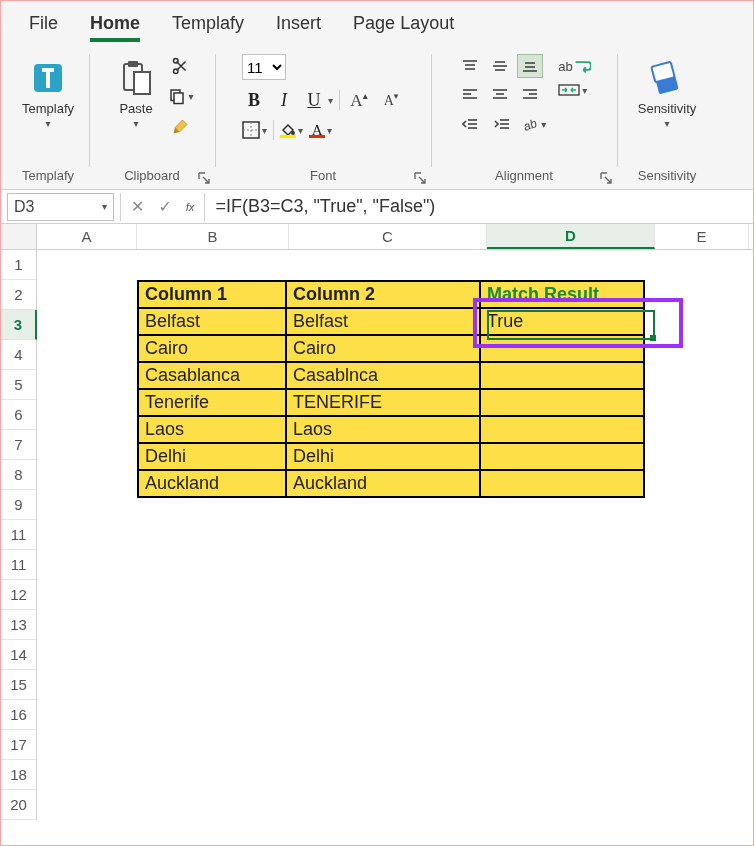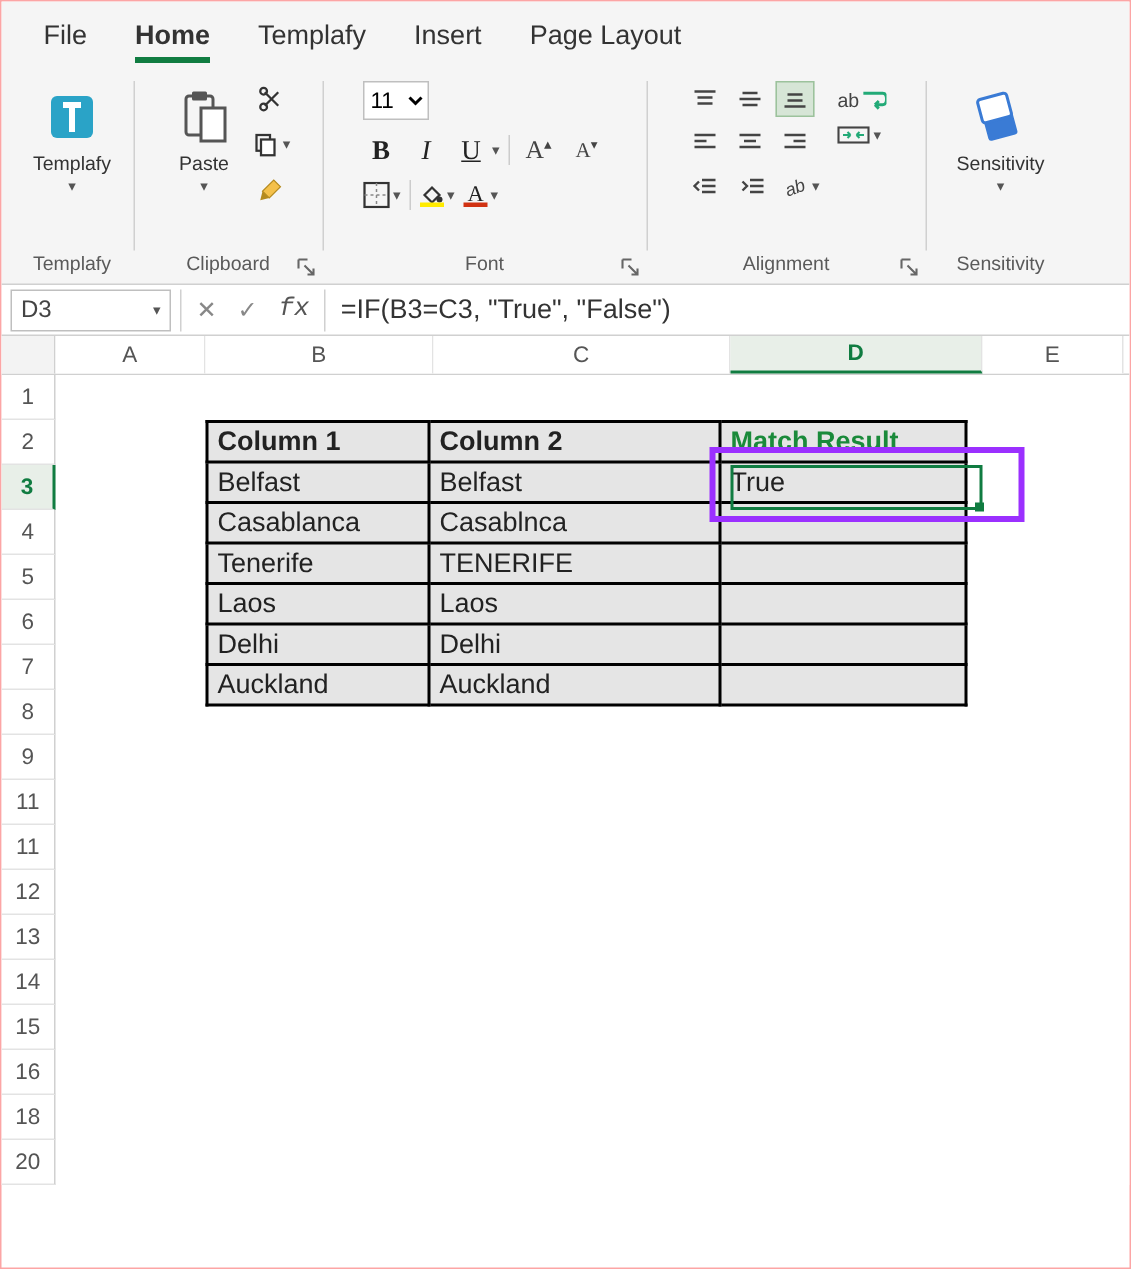--- a/index.html
+++ b/index.html
@@ -39,36 +39,36 @@
   
   .align-grid { display:grid; grid-template-columns:repeat(3,26px); grid-auto-rows:24px; gap:4px; }
   .align-btn { display:flex; align-items:center; justify-content:center; cursor:pointer; }
   .align-btn.active { background:#d6e5d6; border:1px solid #9cc29c; }
   .align-btn svg { width:18px; height:14px; stroke:#444; stroke-width:1.6; }
   .side-col { display:flex; flex-direction:column; gap:4px; margin-left:6px;}
   
   .fbar { display:flex; align-items:center; height:34px; border-bottom:1px solid #d0d0d0; background:#fff; }
   .namebox { width:107px; height:28px; border:1px solid #bfbfbf; margin:0 6px; display:flex; align-items:center; padding:0 6px; font-size:16px; color:#444; justify-content:space-between;}
   .fx-controls { display:flex; align-items:center; gap:14px; color:#888; padding:0 10px; border-left:1px solid #d0d0d0; border-right:1px solid #d0d0d0; height:28px;}
-  .fx-controls .fx { font-style:italic; font-family:Liberation Mono, monospace; font-size:17px; color:#555;}
+  .fx-controls .fx { font-style:italic; font-family:Liberation Sans, sans-serif; font-size:11px; color:#555;}
   .formula-input { flex:1; padding:0 10px; font-size:18px; color:#333; }
   
   .sheet { position:relative; background:#fff; }
   .colheads { display:flex; height:26px; border-bottom:1px solid #d0d0d0; background:#fff;}
   .corner { width:36px; border-right:1px solid #d0d0d0; background:#f3f3f3;}
   .colhead { text-align:center; font-size:15px; color:#555; border-right:1px solid #e3e3e3; display:flex; align-items:center; justify-content:center; background:#fff;}
   .colhead.sel { background:#e8efe8; border-bottom:2px solid #107c41; color:#107c41; font-weight:600;}
   .rows { }
   .row { display:flex; height:30px; }
   .rowhead { width:36px; text-align:center; font-size:15px; color:#555; border-right:1px solid #d0d0d0; border-bottom:1px solid #e3e3e3; display:flex; align-items:center; justify-content:center;}
   .rowhead.sel { background:#e8efe8; border-right:2px solid #107c41; color:#107c41; font-weight:600;}
   .cellspace { position:relative; flex:1; }
   
   .data-table { position:absolute; border-collapse:collapse; font-size:18px; }
-  .data-table th, .data-table td { border:2px solid #000; padding:2px 6px; text-align:left; font-weight:400; background:#e5e5e5;}
+  .data-table th, .data-table td { border:2px solid #000; padding:2px 6px; text-align:left; font-weight:400; background:#fde047;}
   .data-table th { font-weight:700; }
   .data-table .hdr-green { color:#1a8a3a; font-weight:700;}
   
   .active-cell { position:absolute; border:2px solid #107c41; pointer-events:none; }
   .active-cell .handle { position:absolute; right:-3px; bottom:-3px; width:6px; height:6px; background:#107c41;}
   .callout { position:absolute; border:4px solid #9b30ff; pointer-events:none; }
   
   .cA{width:100px;} .cB{width:152px;} .cC{width:198px;} .cD{width:168px;} .cE{width:94px;}
 </style>
 </head>
@@ -372,20 +372,23 @@
         <div class="row">
           <div class="rowhead">14</div>
         </div>
         <div class="row">
           <div class="rowhead">15</div>
         </div>
         <div class="row">
           <div class="rowhead">16</div>
         </div>
         <div class="row">
+          <div class="rowhead">17</div>
+        </div>
+        <div class="row">
           <div class="rowhead">18</div>
         </div>
         <div class="row">
           <div class="rowhead">20</div>
         </div>
       </div>
 
   <div class="cellspace" style="position:absolute; left:36px; top:26px; right:0; bottom:0;">
 
      <table class="data-table" style="left:100px; top:30px;">
@@ -396,20 +399,25 @@
          <th style="width:164px" class="hdr-green">Match Result</th>
        </tr>
        </tbody>
           <tbody id="data-body">
             <tr>
               <td>Belfast</td>
               <td>Belfast</td>
               <td>True</td>
             </tr>
             <tr>
+              <td>Cairo</td>
+              <td>Cairo</td>
+              <td></td>
+            </tr>
+            <tr>
               <td>Casablanca</td>
               <td>Casablnca</td>
               <td></td>
             </tr>
             <tr>
               <td>Tenerife</td>
               <td>TENERIFE</td>
               <td></td>
             </tr>
             <tr>

